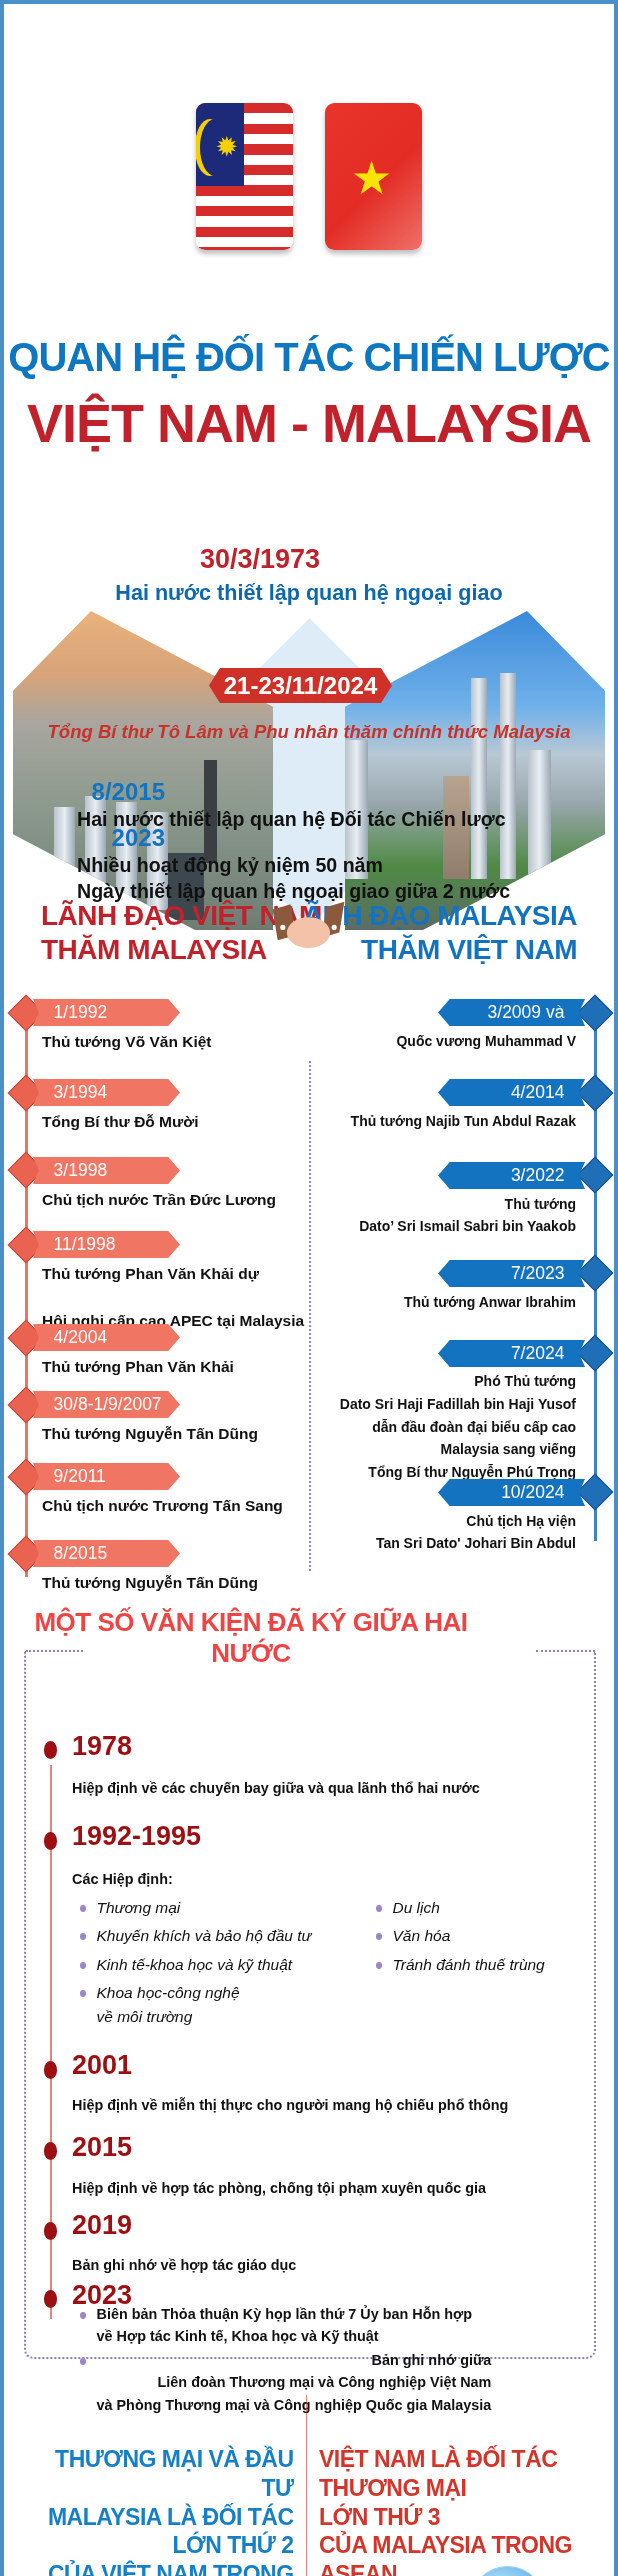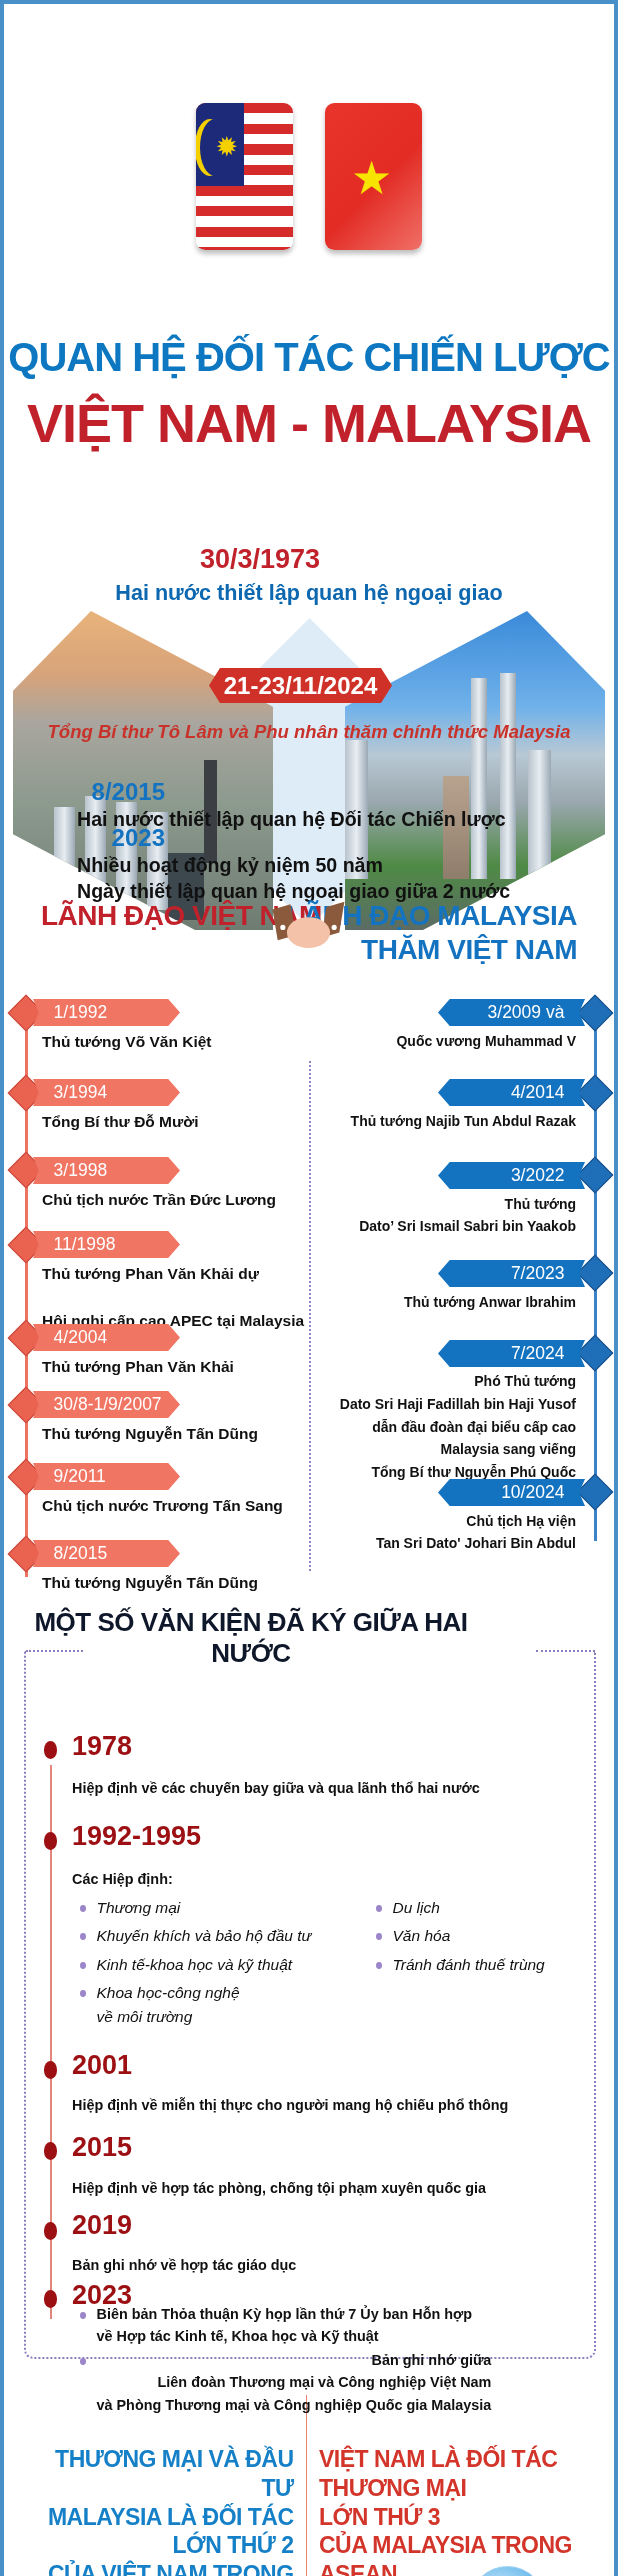--- a/index.html
+++ b/index.html
@@ -55,21 +55,21 @@
     clip-path: polygon(0 0, 92% 0, 100% 50%, 92% 100%, 0 100%, 4% 50%); }
   .dia-l { position: absolute; left: 13.4px; width: 26px; height: 26px; background: #ea6350; border: 1.5px solid #c9463a; transform: rotate(45deg); }
   .name-l { position: absolute; left: 42px; font-size: 15.5px; font-weight: bold; line-height: 1.45; }
 
   .tag-r { position: absolute; right: 33px; width: 147px; height: 27px; background: #1473c0; color: #fff; font-size: 17.5px; padding-right: 20.6px; line-height: 27px; text-align: right;
     clip-path: polygon(8% 0, 100% 0, 96% 50%, 100% 100%, 8% 100%, 0 50%); }
   .dia-r { position: absolute; left: 582px; width: 26px; height: 26px; background: #1f6fb8; border: 1.5px solid #184f8a; transform: rotate(45deg); }
   .name-r { position: absolute; right: 42px; font-size: 14px; font-weight: bold; line-height: 1.45; text-align: right; }
 
   
-  .docs-title { position: absolute; top: 1605px; left: 0; width: 502px; text-align: center; font-size: 26px; font-weight: bold; color: #0f172a; letter-spacing: -0.5px; }
+  .docs-title { position: absolute; top: 1605px; left: 0; width: 502px; text-align: center; font-size: 26px; font-weight: bold; color: #ef4444; letter-spacing: -0.5px; }
   .docs-box { position: absolute; left: 24px; top: 1649px; width: 572px; height: 706px; border: 2.1px dotted #8d7cc0; border-top: 0; border-radius: 0 0 9.3px 9.3px; }
   .docs-topl { position: absolute; left: 26px; top: 1648px; width: 57px; border-top: 2.1px dotted #8d7cc0; }
   .docs-topr { position: absolute; left: 536px; top: 1648px; width: 59px; border-top: 2.1px dotted #8d7cc0; }
   .docs-line { position: absolute; left: 50px; top: 1762px; width: 1.5px; height: 556px; background: #e2857b; }
   .doc-dot { position: absolute; left: 44px; width: 13.4px; height: 17.5px; border-radius: 50%; background: #9c0f12; }
   .doc-year { position: absolute; left: 72px; font-size: 27px; font-weight: bold; color: #9c0f12; }
   .doc-text { position: absolute; left: 72px; font-size: 14.4px; font-weight: bold; line-height: 1.55; }
   .doc-item { position: absolute; font-size: 15.5px; font-style: italic; line-height: 1.55; padding-left: 16.5px; }
   .doc-item::before { content: ""; position: absolute; left: 0; top: 8.8px; width: 6.2px; height: 7.2px; border-radius: 50%; background: #9b86c9; }
   .doc-bullet-b { position: absolute; left: 80px; font-size: 14.4px; font-weight: bold; line-height: 1.55; padding-left: 16.5px; }
@@ -123,20 +123,21 @@
 
 <div class="milestone" style="top:778px">
   <span class="yr">8/2015</span><span class="txt">Hai nước thiết lập quan hệ Đối tác Chiến lược</span>
 </div>
 <div class="milestone" style="top:824px">
   <span class="yr">2023</span><span class="txt"><span>Nhiều hoạt động kỷ niệm 50 năm</span><br><span>Ngày thiết lập quan hệ ngoại giao giữa 2 nước</span></span>
 </div>
 
 <div class="lead-h lead-vn" style="top:899px">
   <div>LÃNH ĐẠO VIỆT NAM</div>
+    <div>THĂM MALAYSIA</div>
 </div>
 <div class="lead-h lead-my" style="top:899px">
   <div>LÃNH ĐẠO MALAYSIA</div>
     <div>THĂM VIỆT NAM</div>
 </div>
 <svg class="handshake" style="top:899px" viewBox="0 0 150 120">
   <polygon points="5,20 40,10 50,70 15,80" fill="#8b5a3c"></polygon>
   <polygon points="145,5 110,15 100,75 135,65" fill="#8b5a3c"></polygon>
   <ellipse cx="75" cy="65" rx="42" ry="30" fill="#f4c2a8"></ellipse>
   <circle cx="25" cy="55" r="5" fill="#fff"></circle>
@@ -261,19 +262,19 @@
 <div class="name-r" style="top:1216px">Dato’ Sri Ismail Sabri bin Yaakob</div>
 <div class="dia-r" style="top:1260px"></div>
 <div class="tag-r" style="top:1260px">7/2023</div>
 <div class="name-r" style="top:1292px">Thủ tướng Anwar Ibrahim</div>
 <div class="dia-r" style="top:1340px"></div>
 <div class="tag-r" style="top:1340px">7/2024</div>
 <div class="name-r" style="top:1371px">Phó Thủ tướng</div>
 <div class="name-r" style="top:1394px">Dato Sri Haji Fadillah bin Haji Yusof</div>
 <div class="name-r" style="top:1417px">dẫn đầu đoàn đại biểu cấp cao</div>
 <div class="name-r" style="top:1439px">Malaysia sang viếng</div>
-<div class="name-r" style="top:1462px">Tổng Bí thư Nguyễn Phú Quốc</div>
+<div class="name-r" style="top:1462px">Tổng Bí thư Nguyễn Phú Trọng</div>
 <div class="dia-r" style="top:1479px"></div>
 <div class="tag-r" style="top:1479px">10/2024</div>
 <div class="name-r" style="top:1511px">Chủ tịch Hạ viện</div>
 <div class="name-r" style="top:1533px">Tan Sri Dato' Johari Bin Abdul</div>
 <div class="doc-bullet-b" style="top: 2349px; text-align: right;"><span>Bản ghi nhớ giữa</span><br><span>Liên đoàn Thương mại và Công nghiệp Việt Nam</span><br><span>và Phòng Thương mại và Công nghiệp Quốc gia Malaysia</span></div>
 
 
 </body></html>

